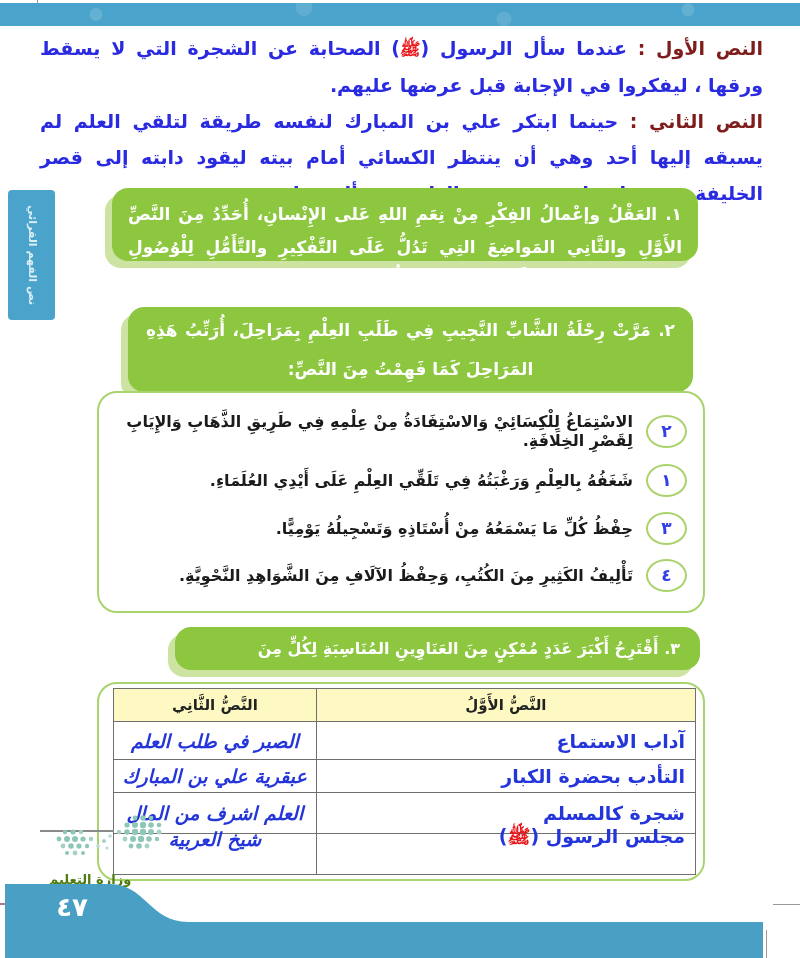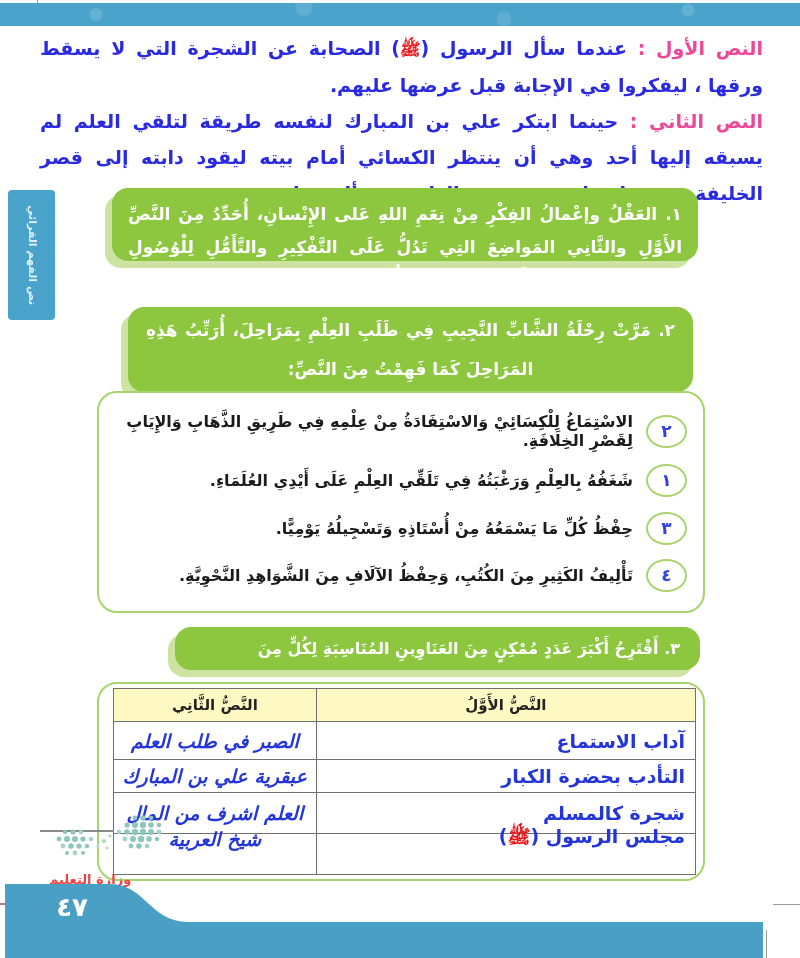--- a/index.html
+++ b/index.html
@@ -18,21 +18,21 @@
   
   .top-band{position:absolute;left:0;top:3px;width:800px;height:23px;background:#49a3cb;
     background-image:radial-gradient(circle at 12% 50%, rgba(255,255,255,.14) 0 6px, transparent 7px),
                      radial-gradient(circle at 38% 20%, rgba(255,255,255,.12) 0 8px, transparent 9px),
                      radial-gradient(circle at 63% 70%, rgba(255,255,255,.12) 0 7px, transparent 8px),
                      radial-gradient(circle at 86% 30%, rgba(255,255,255,.14) 0 6px, transparent 7px);}
 
   
   .intro{position:absolute;right:37px;left:40px;top:30px;font-size:19px;font-weight:700;
     line-height:36px;text-align:justify;color:#2a2ae0;}
-  .intro .lbl{color:#ec4899;}
+  .intro .lbl{color:#7f1d1d;}
   .intro .blue{color:#2a2ae0;}
   .intro .sall{color:#ea1418;font-size:17px;}
 
   
   .side-tab{position:absolute;left:8px;top:190px;width:47px;height:130px;background:#4aa3cb;border-radius:4px;}
   .side-tab span{position:absolute;left:50%;top:50%;transform:translate(-50%,-50%) rotate(90deg);
     white-space:nowrap;color:rgba(255,255,255,.8);font-size:11px;letter-spacing:1px;font-weight:700;}
 
   
   .gbox{position:absolute;background:#8dc63f;border-radius:16px;color:#ffffff;font-weight:700;
@@ -65,21 +65,21 @@
   .ans{color:#2436d9;font-size:19px;font-weight:700;}
   .grid td.c1{text-align:right;padding:0 10px 0 20px;}
   .grid td.c2{text-align:center;padding:0 4px;font-style:italic;}
   .r1 td{height:38px;} .r2 td{height:33px;} .r3 td{height:41px;} .r4 td{height:41px;}
   .straddle{position:relative;top:-15px;display:inline-block;}
   .sall-red{color:#ea1418;}
   .ext-line{position:absolute;left:40px;top:830px;width:74px;height:1.5px;background:#8a8a8a;}
 
   
   .logo{position:absolute;left:47px;top:810px;width:135px;height:60px;}
-  .logo-ar{position:absolute;left:42px;top:872px;width:96px;text-align:center;color:#ef4444;
+  .logo-ar{position:absolute;left:42px;top:872px;width:96px;text-align:center;color:#4d7c0f;
     font-size:13px;font-weight:700;letter-spacing:1px;}
   .logo-en{position:absolute;left:42px;top:890px;width:96px;text-align:center;color:#c2c2c2;font-size:8.5px;}
   .logo-yr{position:absolute;left:46px;top:903px;width:90px;text-align:center;color:#d2d2d2;font-size:10px;}
 
   
   .footer-svg{position:absolute;left:0;top:880px;width:800px;height:78px;}
   .page-num{position:absolute;left:50px;top:892px;width:44px;text-align:center;color:#ffffff;
     font-size:26px;font-weight:700;}
 </style>
 </head>

